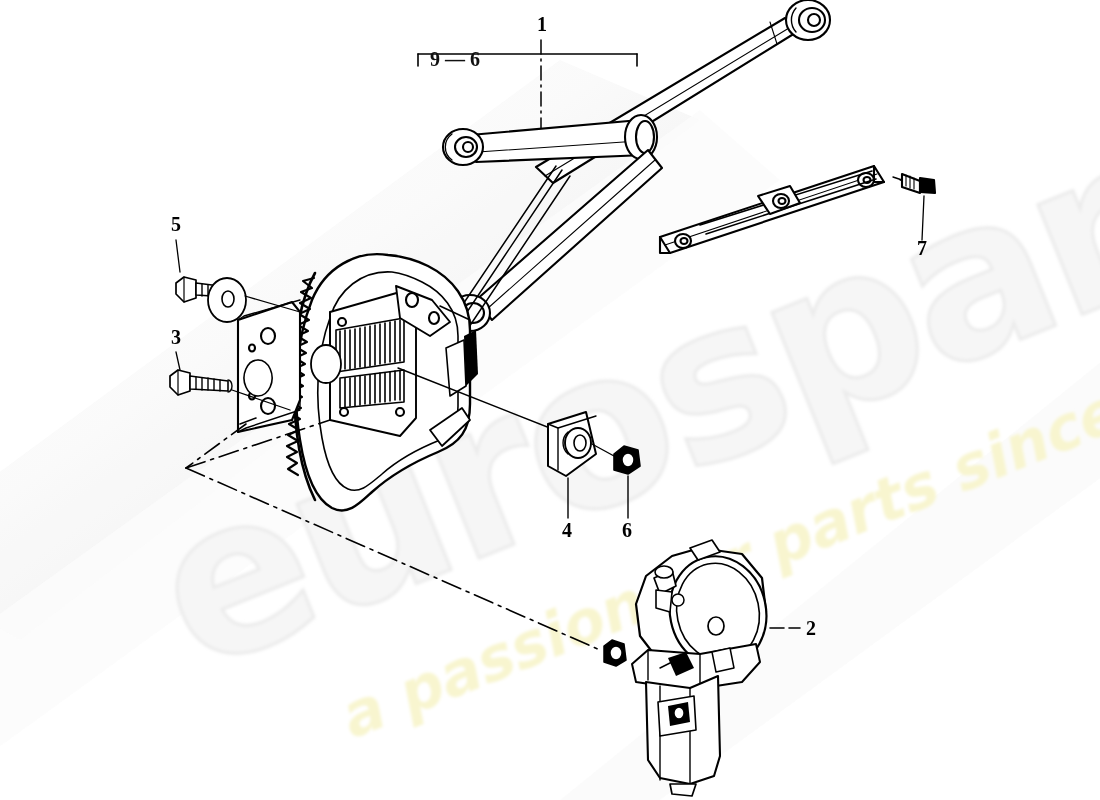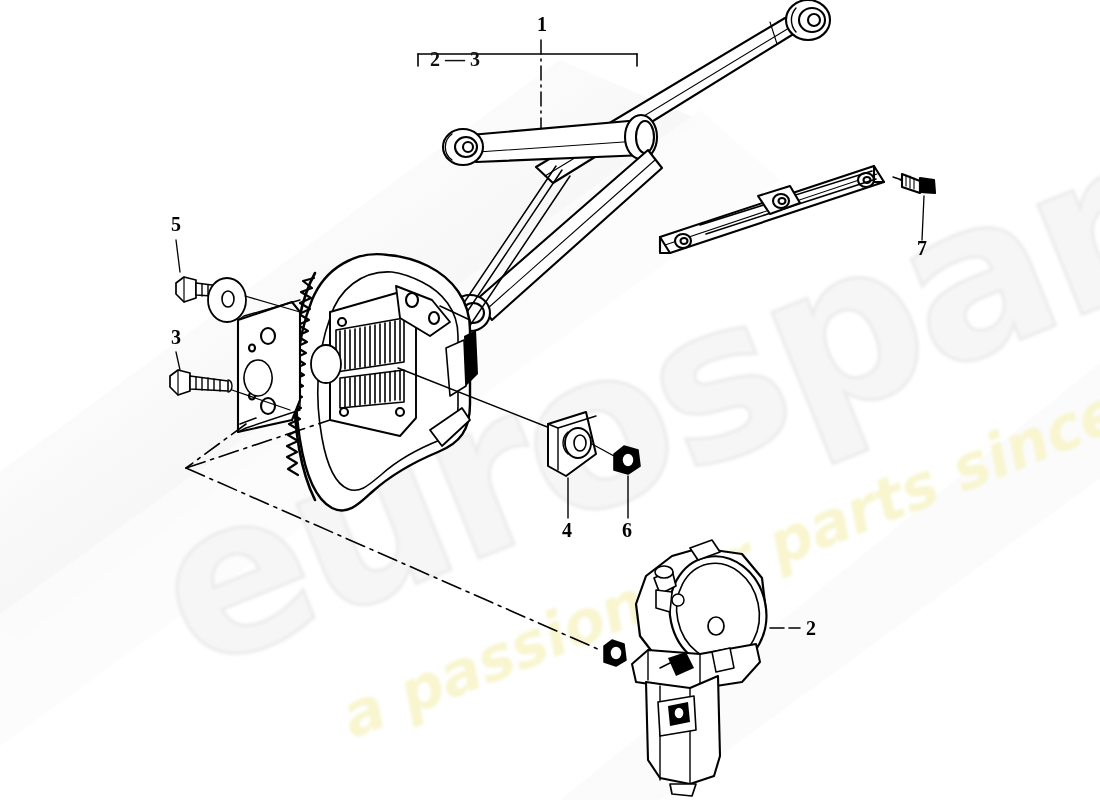--- a/index.html
+++ b/index.html
@@ -337,21 +337,21 @@
           <path d="M604 646 L612 640 L624 644 L626 660 L616 666 L604 662 Z" fill="#000" stroke-width="1.5"></path>
           <ellipse cx="616" cy="653" rx="6" ry="7" fill="#fff" stroke-width="1.4"></ellipse>
         </g>
 
       </g>
     </svg>
   </div>
 
   <div class="layer" id="label-layer">
 
-    <div class="bracket-num" style="left:430px; top:48px;">2 — 3</div>
+    <div class="bracket-num" style="left:430px; top:48px;">9 — 6</div>
 
     <div class="callout big" style="left:537px; top:14px;">1</div>
 
     <div class="callout big" style="left:806px; top:618px;">2</div>
 
     <div class="callout big" style="left:171px; top:327px;">3</div>
 
     <div class="callout big" style="left:562px; top:520px;">4</div>
 
     <div class="callout big" style="left:171px; top:214px;">5</div>

